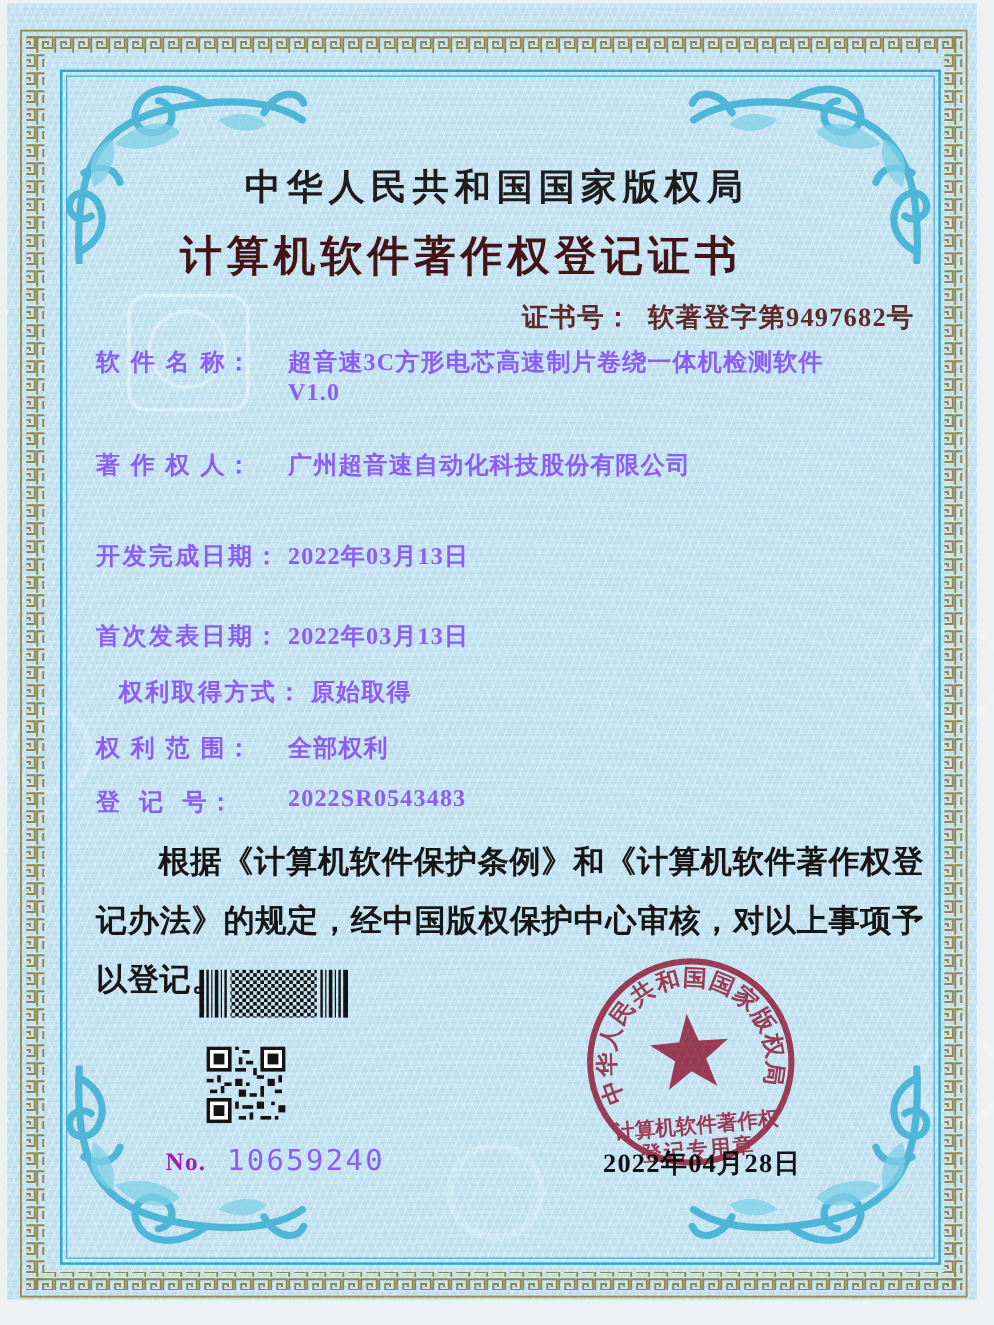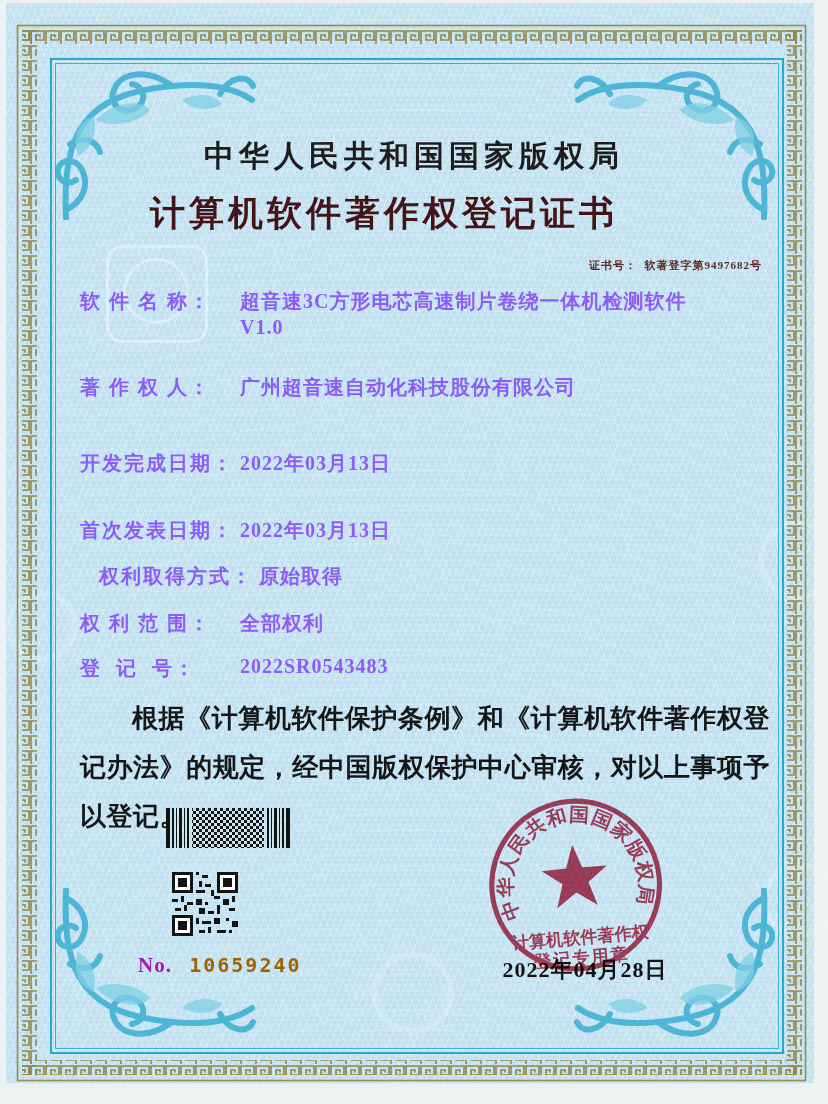--- a/index.html
+++ b/index.html
@@ -47,42 +47,42 @@
   
   .authority{
     position:absolute;left:0;top:136px;width:828px;text-align:center;
     font-size:30px;font-weight:700;letter-spacing:5px;color:#1e1c1d;
   }
   .cert-title{
     position:absolute;left:0;top:190px;width:768px;text-align:center;
     font-size:35px;font-weight:700;letter-spacing:4px;color:#441317;
   }
   .cert-no{
-    position:absolute;top:258px;right:66px;
-    font-size:11px;font-weight:700;color:#5d2a28;letter-spacing:1px;white-space:pre;
+    position:absolute;top:250px;right:66px;
+    font-size:22px;font-weight:700;color:#5d2a28;letter-spacing:1px;white-space:pre;
   }
   .row{position:absolute;left:80px;font-size:20px;font-weight:700;color:#8b5cf6;}
   .row .lbl{white-space:pre;letter-spacing:2px;}
   .row .val{position:absolute;left:160px;top:0;white-space:pre;letter-spacing:1px;width:540px;}
   .row .val2{position:absolute;left:160px;top:28px;white-space:pre;letter-spacing:1px;}
   .r0{top:288px;} .r1{top:374px;} .r2{top:450px;} .r3{top:517px;}
   .r4{top:563px;margin-left:19px;} .r5{top:610px;} .r6{top:655px;}
   .body-par{
     position:absolute;left:80px;top:694px;width:690px;
     font-size:26px;font-weight:600;color:#161616;line-height:49px;
     text-indent:2em;text-align:justify;letter-spacing:0.5px;
   }
   
   .barcode{position:absolute;left:166px;top:808px;}
   .qrcode{position:absolute;left:172px;top:872px;}
   .serial{position:absolute;left:138px;top:953px;font-size:21px;}
   .serial .no{font-weight:700;color:#a21caf;letter-spacing:1px;}
   .serial .num{
     font-family:"DejaVu Sans Mono", monospace;
-    color:#a16207;font-size:20px;letter-spacing:2px;margin-left:12px;font-weight:700;
+    color:#8b5cf6;font-size:24px;letter-spacing:2px;margin-left:12px;font-weight:400;
   }
   
   .stamp{
     position:absolute;left:483px;top:790px;width:186px;height:198px;
     transform:rotate(-5deg);mix-blend-mode:multiply;opacity:.93;
   }
   .issue-date{
     position:absolute;left:500px;top:955px;width:170px;text-align:center;
     font-size:22px;font-weight:700;color:#131316;letter-spacing:1px;
   }

